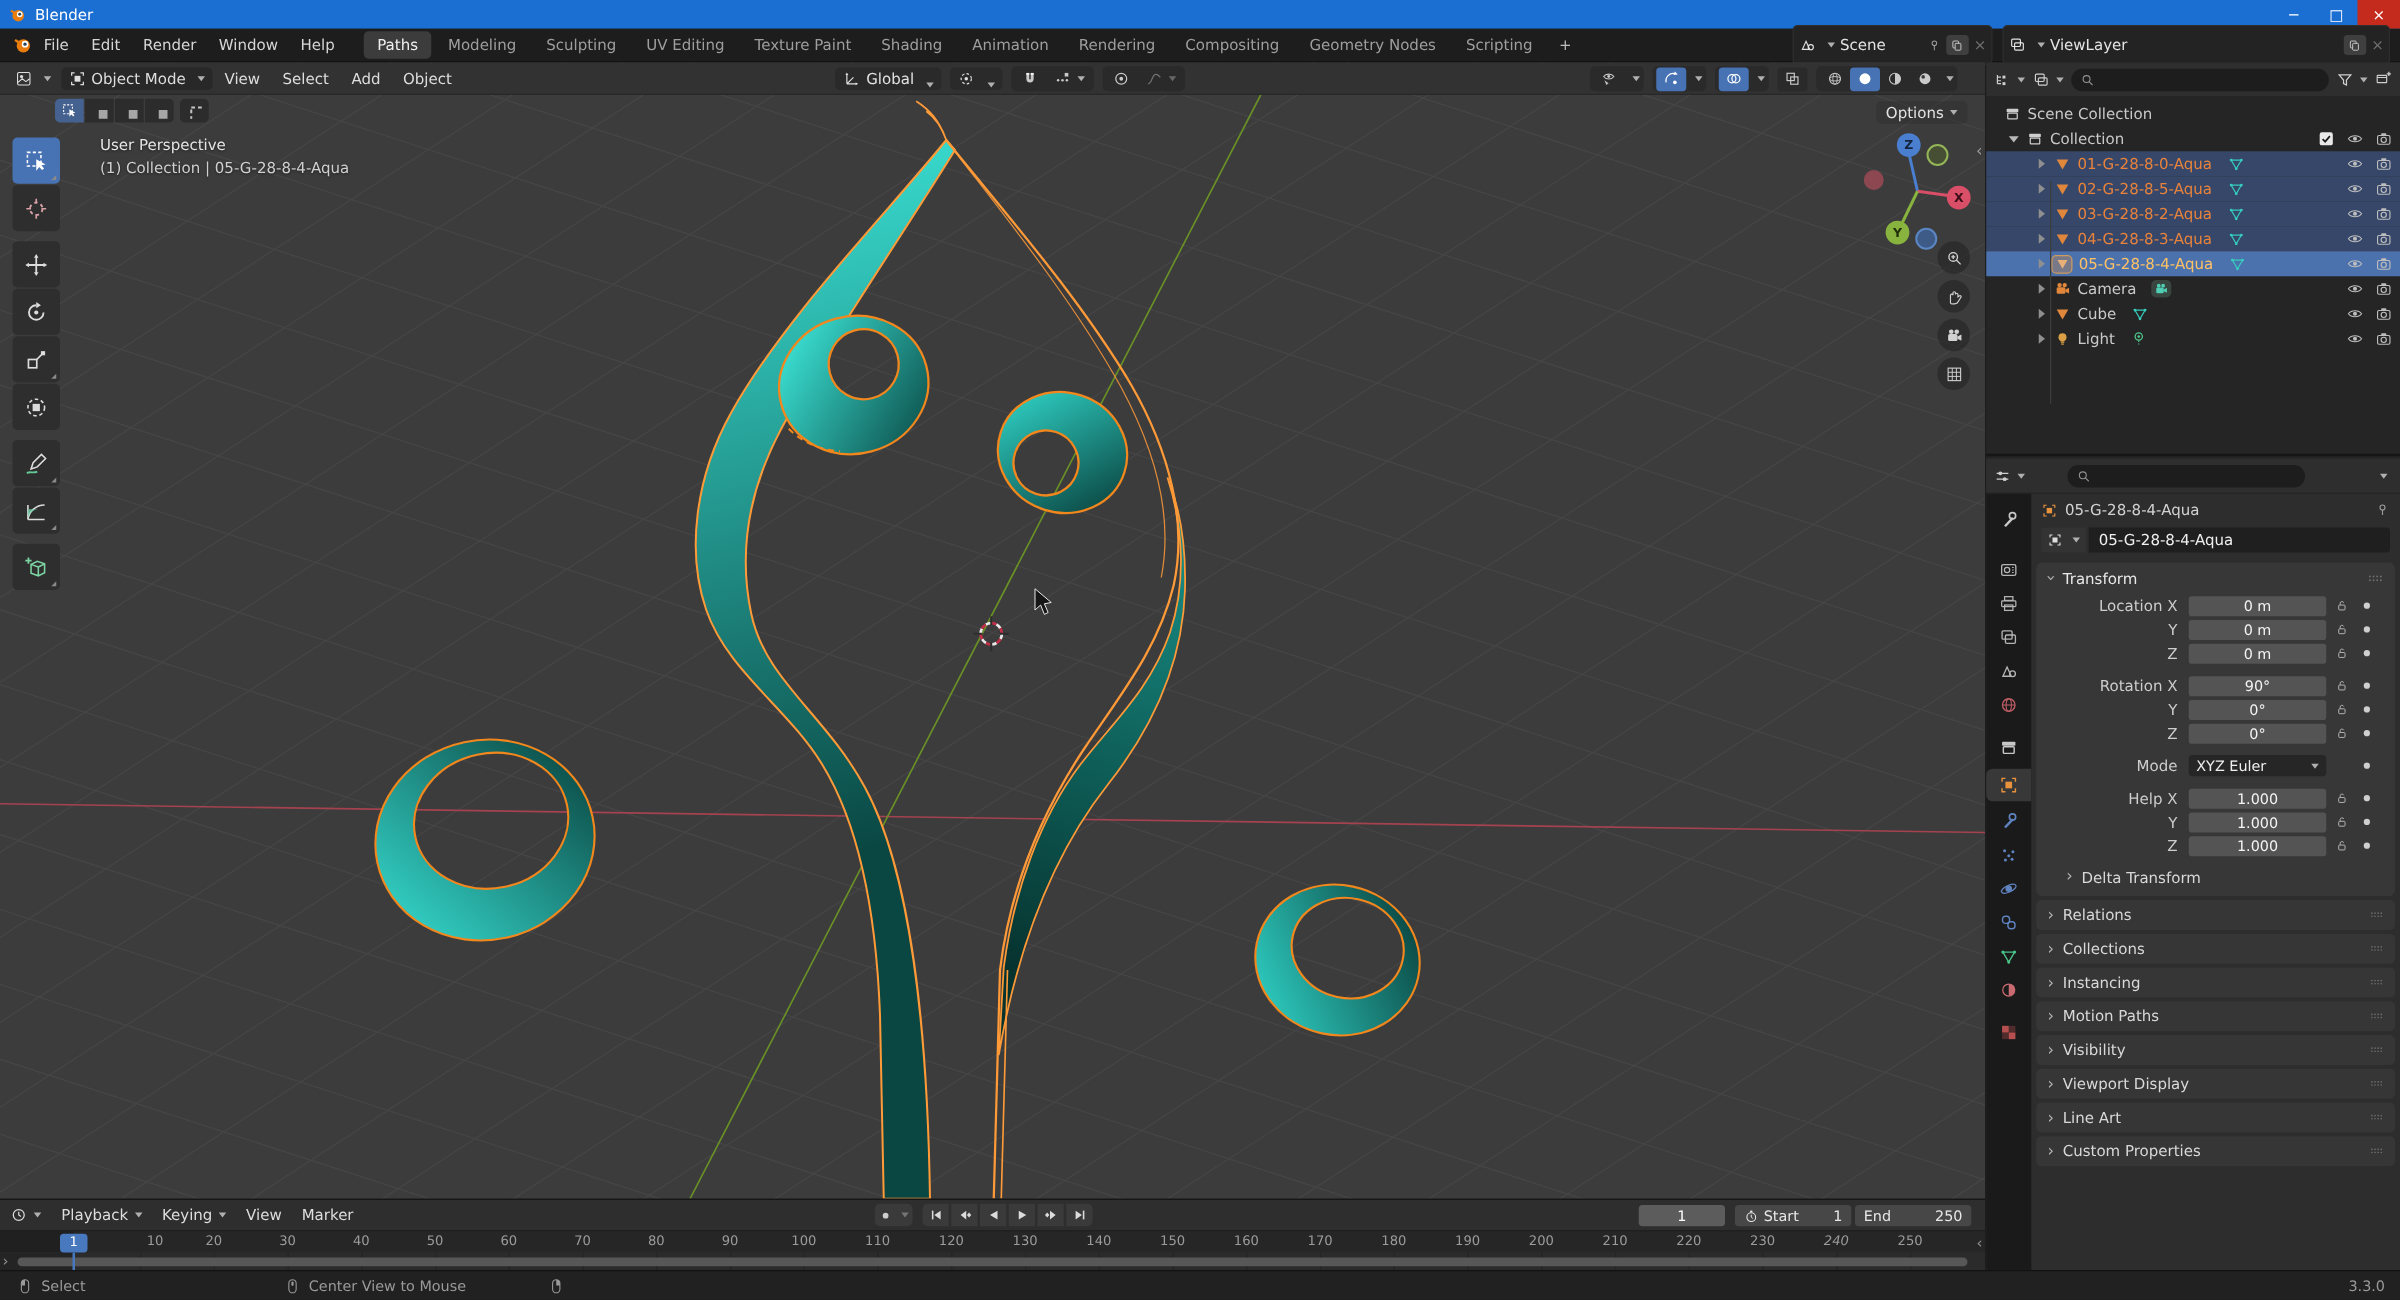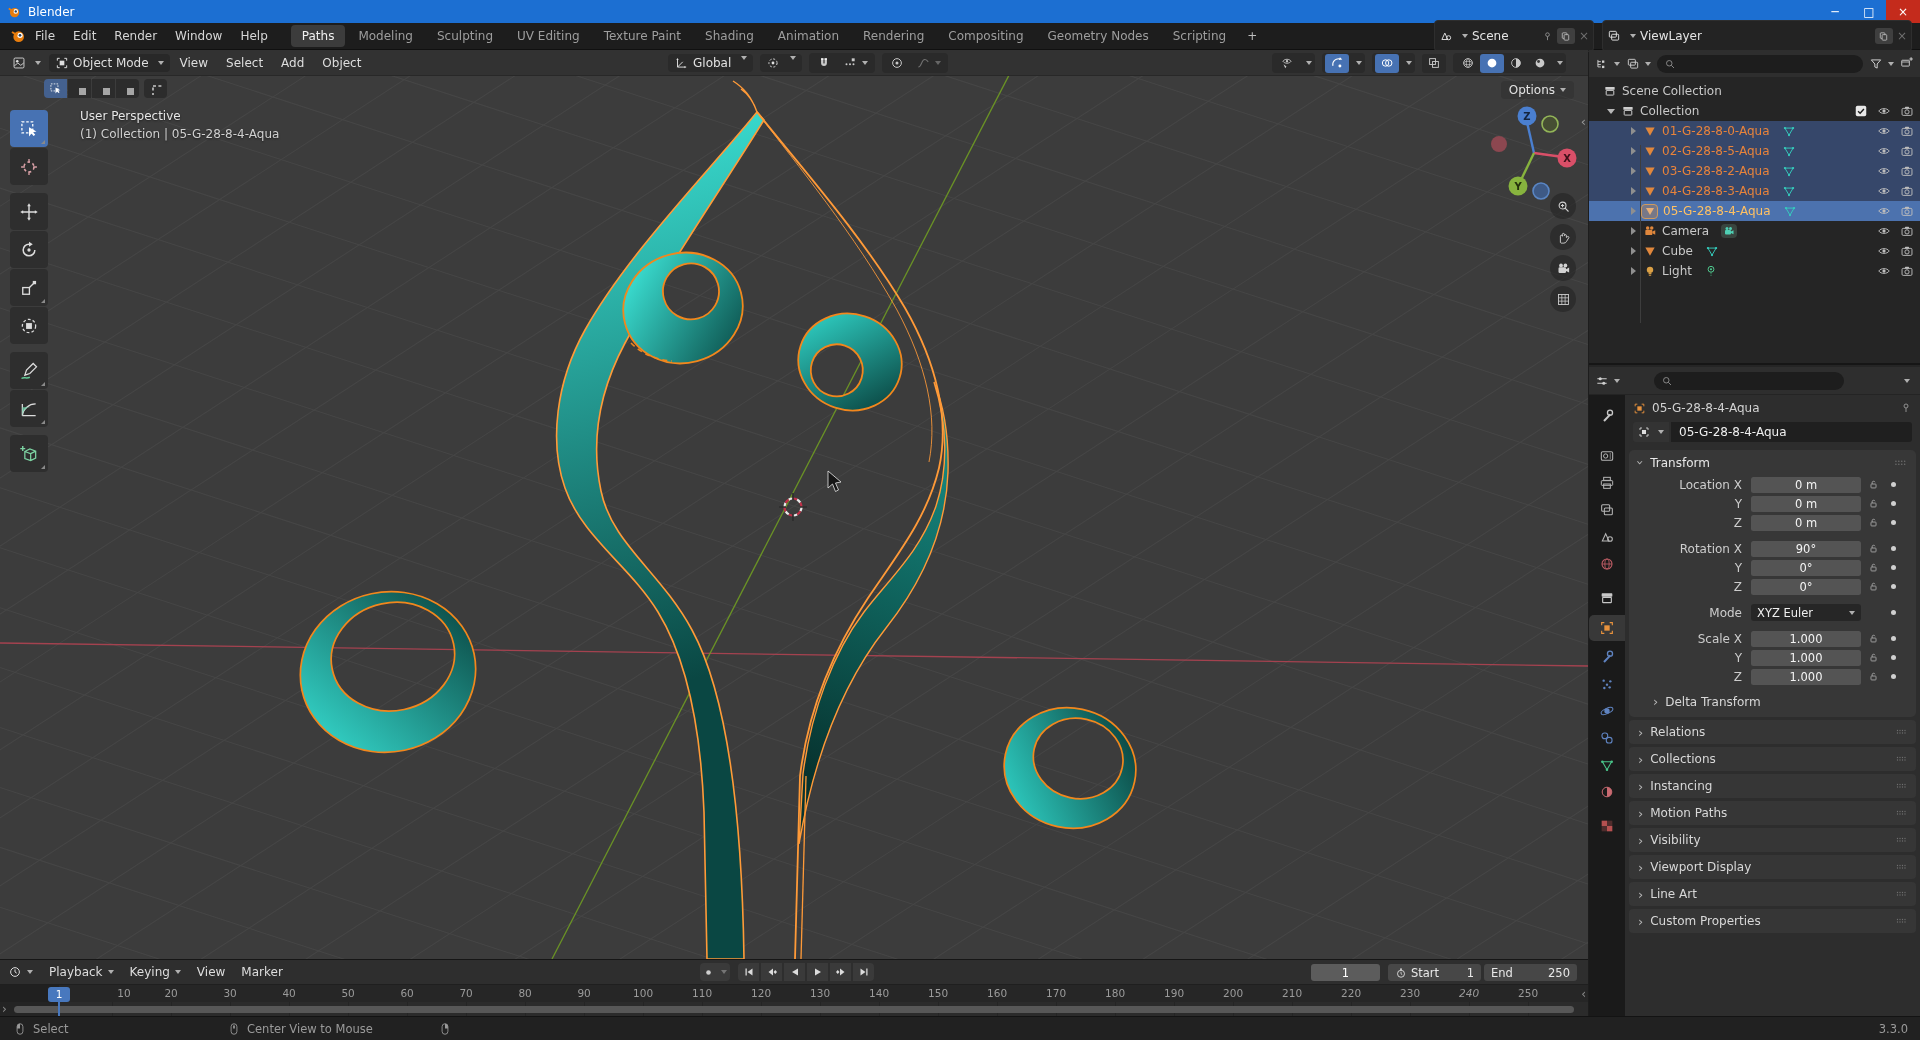--- a/index.html
+++ b/index.html
@@ -30,21 +30,21 @@
   
   .main{position:absolute;left:0;top:50px;width:1920px;height:966px}
   .leftcol{position:absolute;left:0;top:0;width:1588px;height:966px}
   .rightcol{position:absolute;left:1589px;top:0;width:331px;height:966px;background:#252525}
 
   
   .viewport{position:absolute;left:0;top:0;width:1588px;height:909px;background:#3c3c3c;overflow:hidden}
   .vph{position:absolute;left:0;top:0;width:1588px;height:26px;background:#323232;display:flex;align-items:center;padding:0 6px;gap:2px;z-index:30;border-bottom:1px solid #282828}
   .vph .hbtn{display:flex;align-items:center;gap:4px;font-size:12px;color:#dedede;padding:2px 6px;border-radius:3px}
   .vph .menu{font-size:12px;color:#dedede;padding:3px 8px}
-  .vph .pill{background:#2a2a2a;border-radius:4px;display:flex;align-items:flex-start;padding:2px 6px;gap:5px;font-size:12px;color:#e2e2e2}
+  .vph .pill{background:#2a2a2a;border-radius:4px;display:flex;align-items:flex-end;padding:2px 6px;gap:5px;font-size:12px;color:#e2e2e2}
   .vph .tgl{width:24px;height:19px;display:flex;align-items:center;justify-content:center;border-radius:3px;color:#c9c9c9}
   .vph .tgl.on{background:#4772b3;color:#fff}
   .midcluster{position:absolute;left:668px;top:3px;display:flex;gap:7px;align-items:center}
   .rightcluster{position:absolute;right:22px;top:3px;display:flex;gap:7px;align-items:center}
   .grp{display:flex;align-items:center;background:#2a2a2a;border-radius:4px;padding:0 3px;height:20px;gap:2px}
 
   .selmodes{position:absolute;left:44px;top:29px;display:flex;gap:1px;z-index:25}
   .selmodes .sm{width:23px;height:19px;background:#2c2c2c;display:flex;align-items:center;justify-content:center;color:#c5c5c5}
   .selmodes .sm:first-child{border-radius:4px 0 0 4px;background:#44618f;color:#fff}
   .selmodes .sm:nth-child(4){border-radius:0 4px 4px 0}
@@ -1548,21 +1548,21 @@
                   <span>XYZ Euler</span>
                   <span class="dd"></span>
                 </div>
             <span class="lockslot"></span>
             <span class="animdot"></span>
           </div>
         </div>
 
         <div class="tgroup" style="margin-bottom:2px">
           <div class="trow">
-            <span class="tlabel">Scale X</span>
+            <span class="tlabel">Help X</span>
             <div class="tfield">1.000</div>
             <span class="lockslot">
                   <svg class="ic" style="width:11px;height:11px">
                     <use href="#ic-lock"></use>
                   </svg>
                 </span>
             <span class="animdot"></span>
           </div>
           <div class="trow">
             <span class="tlabel">Y</span>

